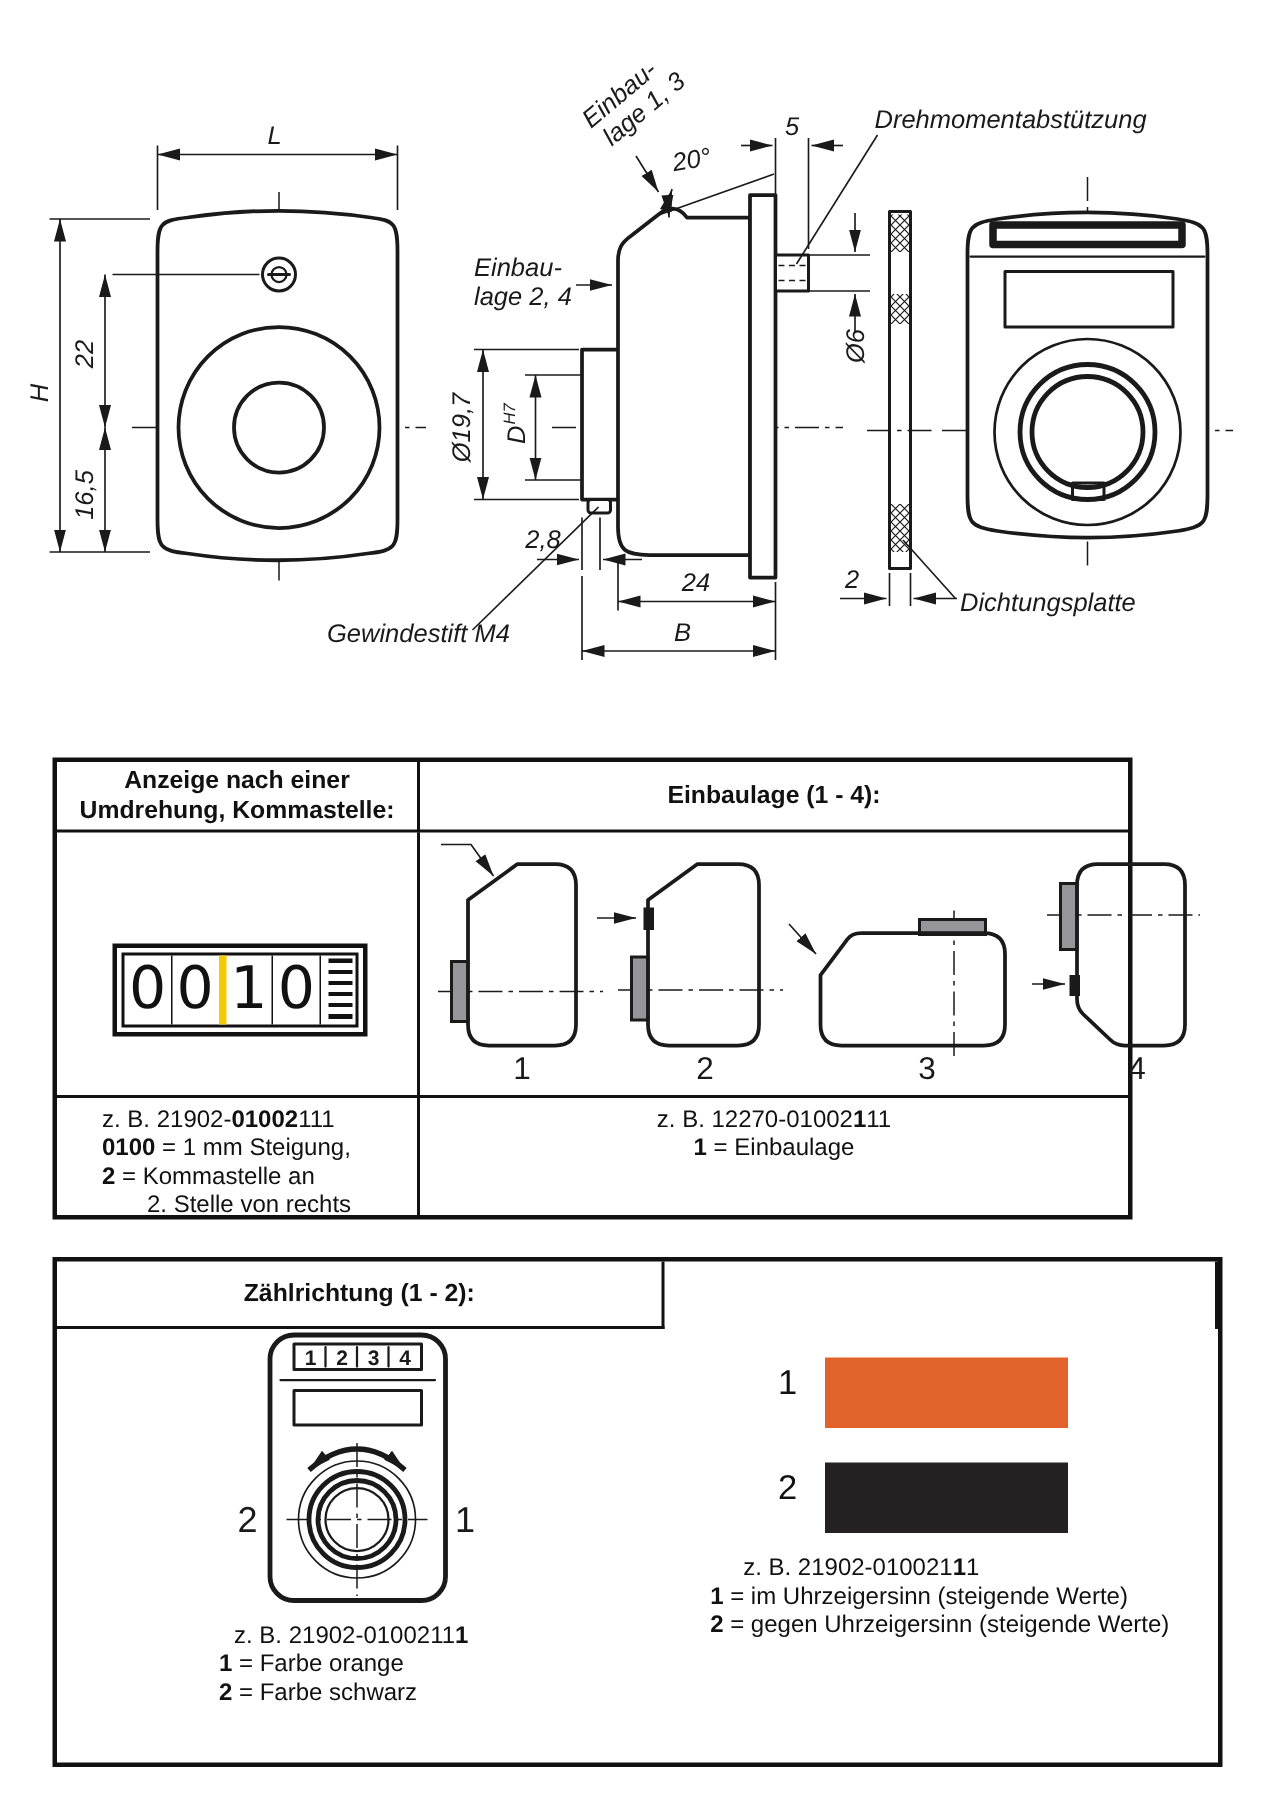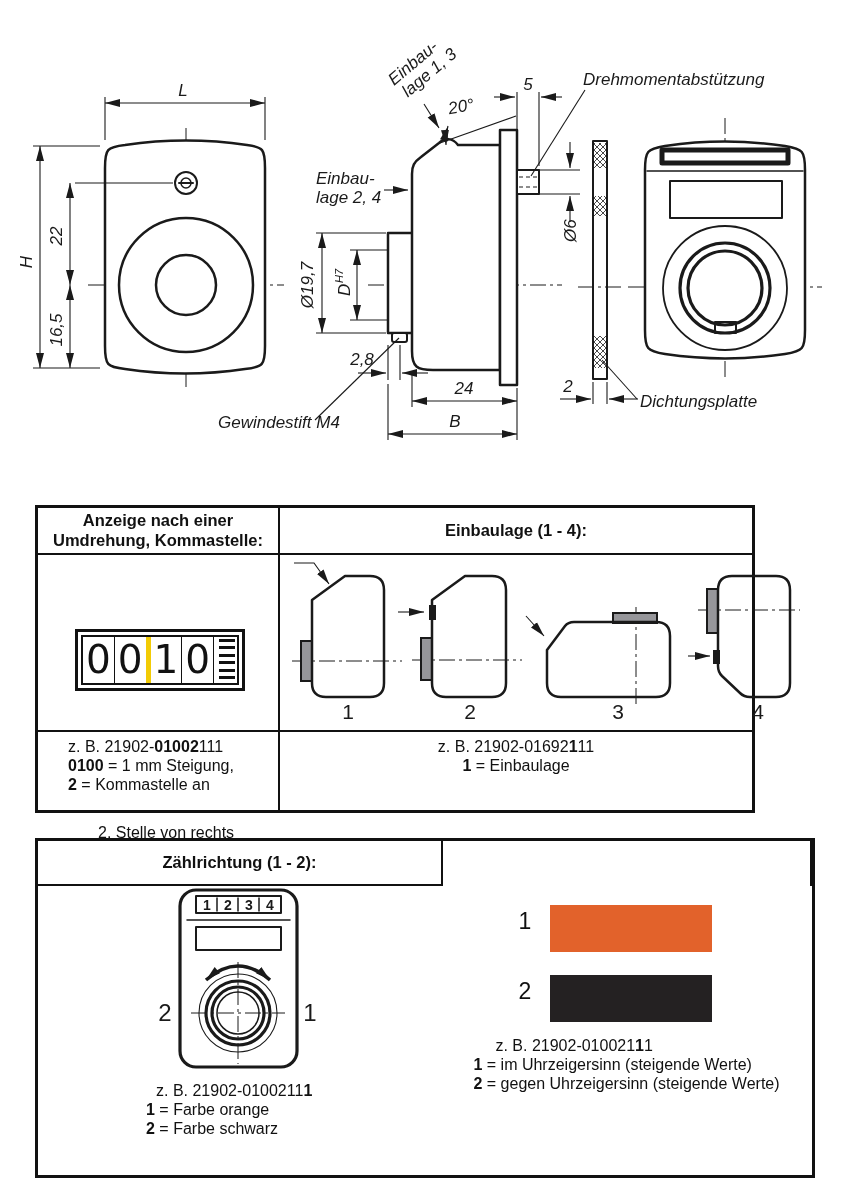--- a/index.html
+++ b/index.html
@@ -33,21 +33,21 @@
   .digit.sep { border-left:1.5px solid #111; }
   .comma-bar { width:5px; height:100%; }
   .hatch { width:24px; border-left:1.5px solid #111; padding:2px 2px 2px 5px; }
   .hatch-in { width:100%; height:100%;
               background:repeating-linear-gradient(180deg,#111 0 3px,#fff 3px 7.4px); }
 
   
   .ex { font-size:16px; line-height:19px; color:#111; }
   .ex b { font-weight:bold;text-align:center; }
   #t1 .foot-left { padding:5px 0 0 30px; }
-  #t1 .foot-left .indent { padding-left:30px;margin-top:29px; }
+  #t1 .foot-left .indent { padding-left:30px; }
   #t1 .foot-right { text-align:center; padding-top:5px; }
   #t2 .body-left-text { position:absolute; left:0; top:195px; width:100%; }
   #t2 .body-left-text .blk { width:fit-content; margin:0 auto; }
   #t2 .body-left-text .l1 { padding-left:22px; }
   #t2 .body-right-text { position:absolute; left:108px; top:195px; }
   #t2 .body-right-text .l1 { padding-left:10px; }
 
   
   .swatch { position:absolute; width:162px; height:47px; z-index:2; }
   .sw-label { position:absolute; width:24px; text-align:center; font-size:23px; color:#111; z-index:2; }
@@ -82,21 +82,21 @@
     </div>
     <div class="cell"></div>
 
     <div class="cell br bt foot-left ex">
       <div><span>z. B. 21902-</span><b>01002</b><span>111</span></div>
       <div><b>0100</b><span> = 1 mm Steigung,</span></div>
       <div><b>2</b><span> = Kommastelle an</span></div>
       <div class="indent">2. Stelle von rechts</div>
     </div>
     <div class="cell bt foot-right ex">
-      <div><span>z. B. 21902-01692</span><b>1</b><span>11</span></div>
+      <div><span>z. B. 12270-01002</span><b>1</b><span>11</span></div>
       <div><b>1</b><span> = Einbaulage</span></div>
     </div>
   </div>
 
   <div class="tbl" id="t2">
     <div class="cell hdr br bb">
       <div>Zählrichtung (1 - 2):</div>
     </div>
 
     <div class="cell br">

